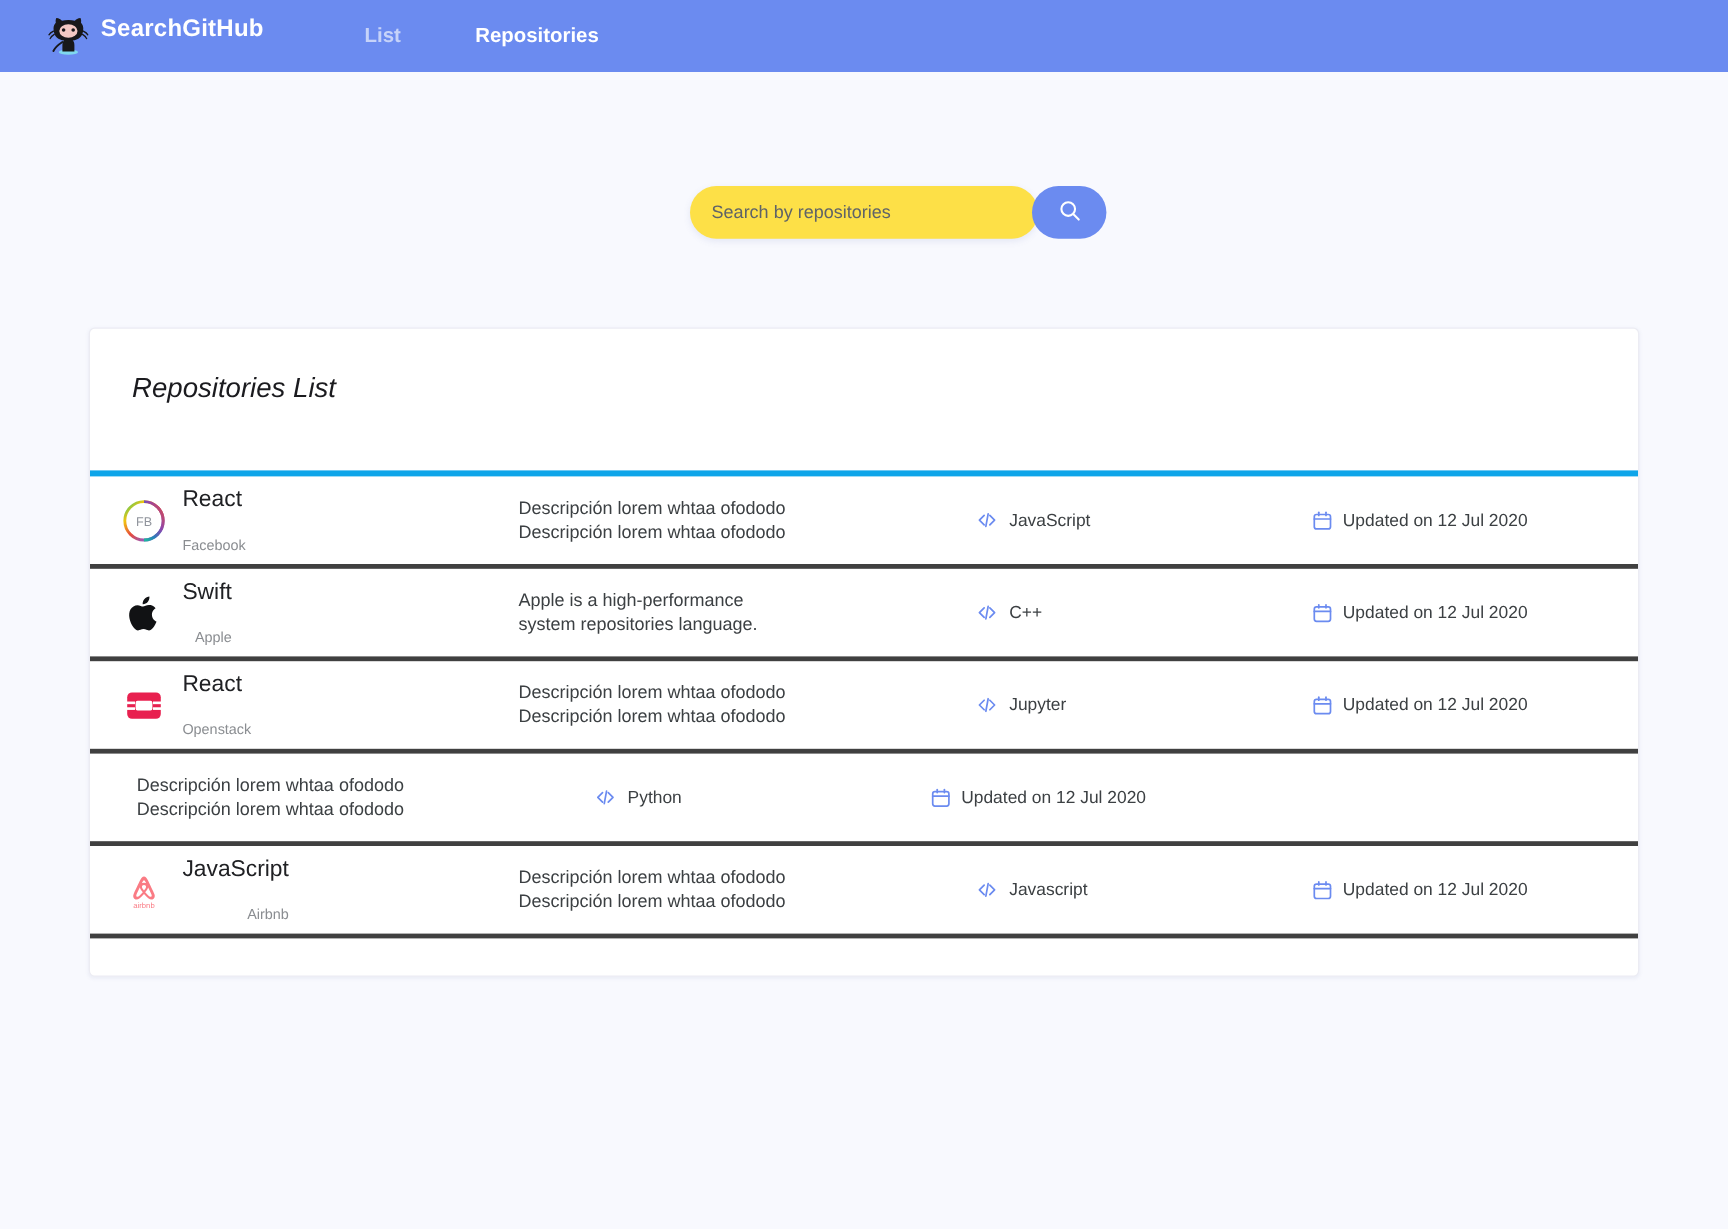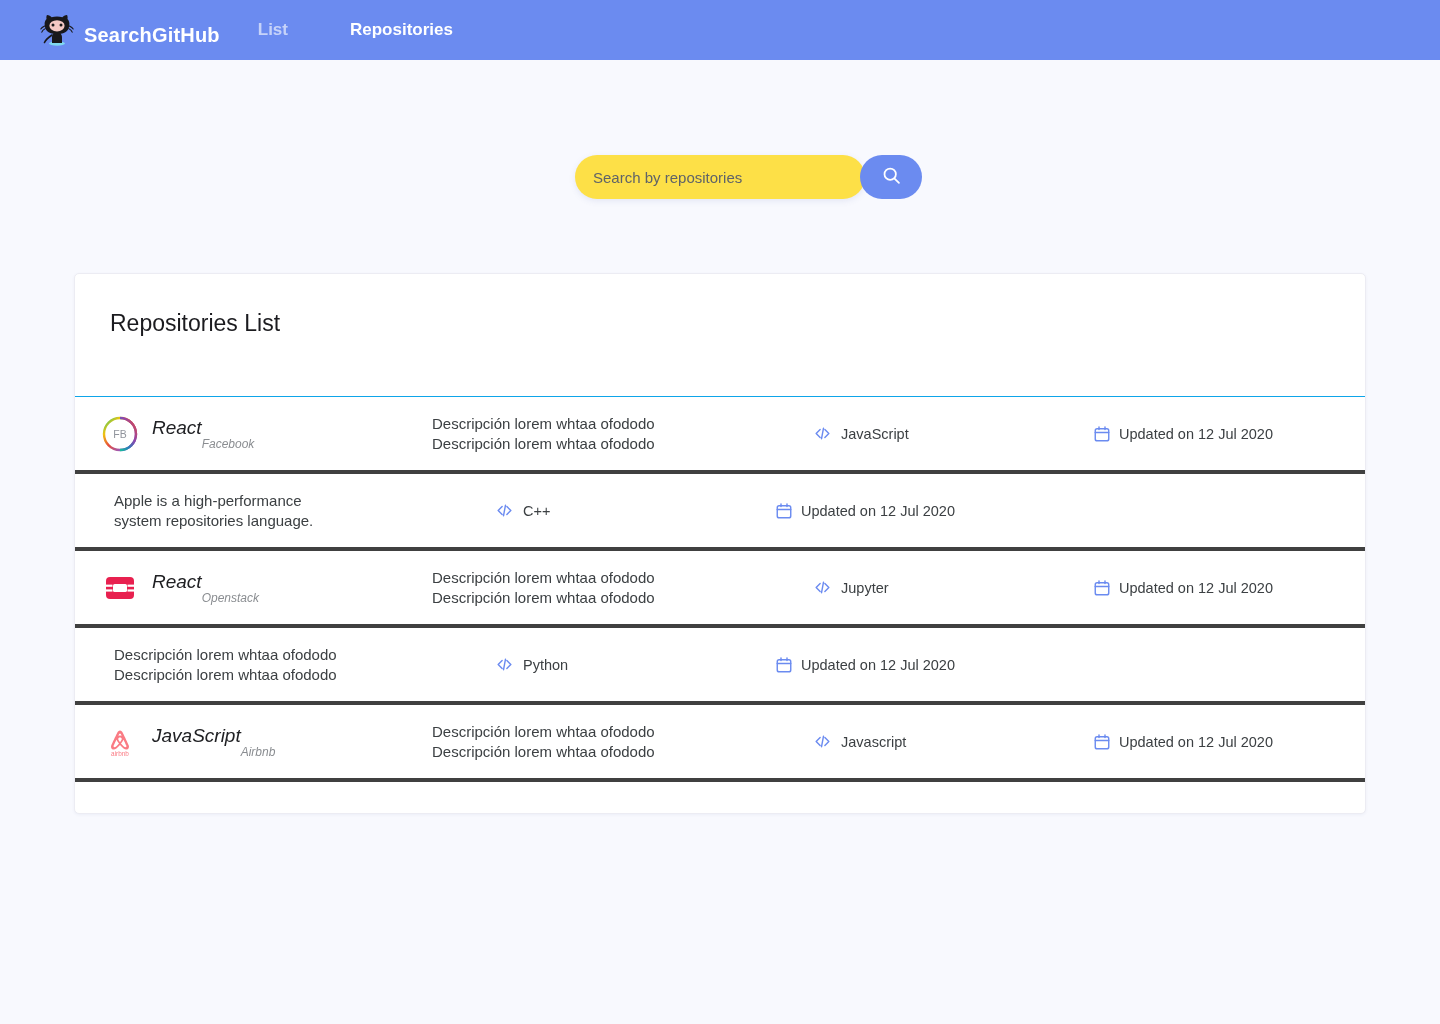--- a/index.html
+++ b/index.html
@@ -15,23 +15,23 @@
   
   .navbar {
     height: 60px;
     background: #6b8bf0;
     display: flex;
     align-items: center;
     padding-left: 40px;
   }
   .brand {
     display: flex;
-    align-items: flex-end;
+    align-items: flex-start;
     gap: 10px;
-    margin-right: 38px;
+    margin-right: 84px;
   }
   .octocat { width: 34px; height: 34px; display: block; }
   .brand-name {
     color: #ffffff;
     font-size: 20px;
     font-weight: bold;
     letter-spacing: .2px;
   }
   .nav-link {
     color: #ffffff;
@@ -95,43 +95,44 @@
     border-radius: 5px;
     border: 1px solid #ececf3;
     box-shadow: 0 1px 3px rgba(80,100,160,0.07);
     overflow: hidden;
   }
   .card-head {
     height: 123px;
     display: flex;
     align-items: flex-start;
     padding: 36px 0 0 35px;
-    border-bottom: 1px solid #0ea5e9;
+    border-bottom: 5px solid #0ea5e9;
+    font-style: italic;
   }
   .card-title {
     font-size: 23px;
     color: #1b1b1f;
     font-weight: normal;
   }
 
   .row {
     display: flex;
     align-items: center;
     height: 77px;
     border-bottom: 4px solid #404040;
   }
   .col-repo  { width: 318px; display: flex; align-items: center; padding-left: 27px; }
   .col-desc  { width: 420px; }
   .col-lang  { width: 280px; display: flex; align-items: center; gap: 9px; }
   .col-date  { flex: 1; display: flex; align-items: center; gap: 8px; }
 
   .avatar { width: 36px; height: 36px; flex: 0 0 36px; margin-right: 14px; }
-  .repo-text { display: flex; flex-direction: row; justify-content: center; font-style: italic; }
+  .repo-text { display: flex; flex-direction: column; justify-content: center; }
   .repo-name { font-size: 19px; color: #202124; line-height: 1.15; }
-  .repo-owner { font-size: 12px; color: #8a8d91; margin-top: 20px; }
+  .repo-owner { font-size: 12px; color: #8a8d91; margin-top: 20px; text-align: right; }
 
   .desc { font-size: 15px; color: #3c4043; line-height: 1.32; margin-left: 39px; }
 
   .lang-label, .date-label { font-size: 14.5px; color: #3c4043; }
 
   .card-foot { height: 31px; }
 
   .icon-blue { color: #6b8bf0; display: block; }
 </style>
 </head>
@@ -229,20 +230,32 @@
           <line x1="3" y1="10" x2="21" y2="10"></line>
           <line x1="8" y1="2.6" x2="8" y2="6"></line>
             <line x1="16" y1="2.6" x2="16" y2="6"></line>
         </svg>
       </span>
       <span class="date-label">Updated on 12 Jul 2020</span>
     </div>
   </div>
 
   <div class="row">
+    <div class="col-repo">
+      <span class="avatar">
+        <svg viewBox="0 0 36 36" width="36" height="36">
+          <path d="M24.6 19.3c0-3.6 2.9-5.3 3-5.4-1.6-2.4-4.2-2.7-5.1-2.7-2.2-.2-4.2 1.3-5.3 1.3-1.1 0-2.8-1.2-4.6-1.2-2.4 0-4.6 1.4-5.8 3.5-2.5 4.3-.6 10.6 1.8 14.1 1.2 1.7 2.6 3.6 4.4 3.5 1.8-.07 2.4-1.13 4.6-1.13 2.1 0 2.7 1.13 4.6 1.1 1.9-.03 3.1-1.7 4.3-3.4 1.3-2 1.9-3.9 1.9-4-.04-.02-3.7-1.42-3.8-5.67z" fill="#111214"></path>
+          <path d="M21.1 8.6c1-1.2 1.6-2.8 1.4-4.5-1.4.06-3.1.93-4.1 2.1-.9 1.04-1.7 2.7-1.5 4.3 1.5.12 3.1-.78 4.2-1.9z" fill="#111214"></path>
+        </svg>
+      </span>
+      <span class="repo-text">
+        <span class="repo-name">Swift</span>
+        <span class="repo-owner">Apple</span>
+      </span>
+    </div>
     <div class="col-desc">
       <div class="desc">Apple is a high-performance</div>
       <div class="desc">system repositories language.</div>
     </div>
     <div class="col-lang">
       <span>
         <svg class="icon-blue" width="19" height="19" viewBox="0 0 24 24" fill="none" stroke="#6b8bf0" stroke-width="1.8" stroke-linecap="round" stroke-linejoin="round">
           <polyline points="9,7 4,12 9,17"></polyline>
             <polyline points="15,7 20,12 15,17"></polyline>
           <line x1="13.2" y1="5.4" x2="10.8" y2="18.6"></line>

